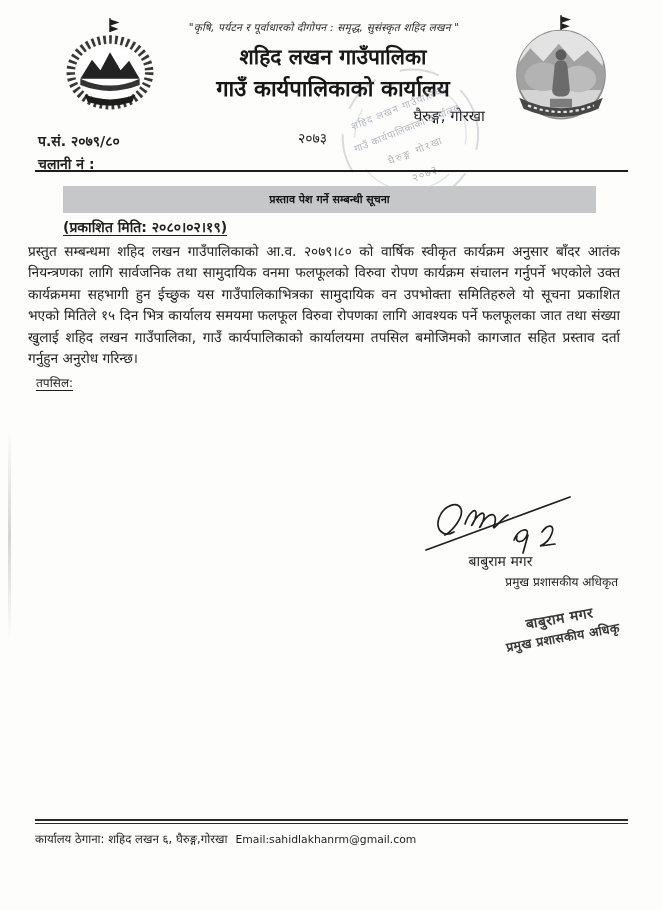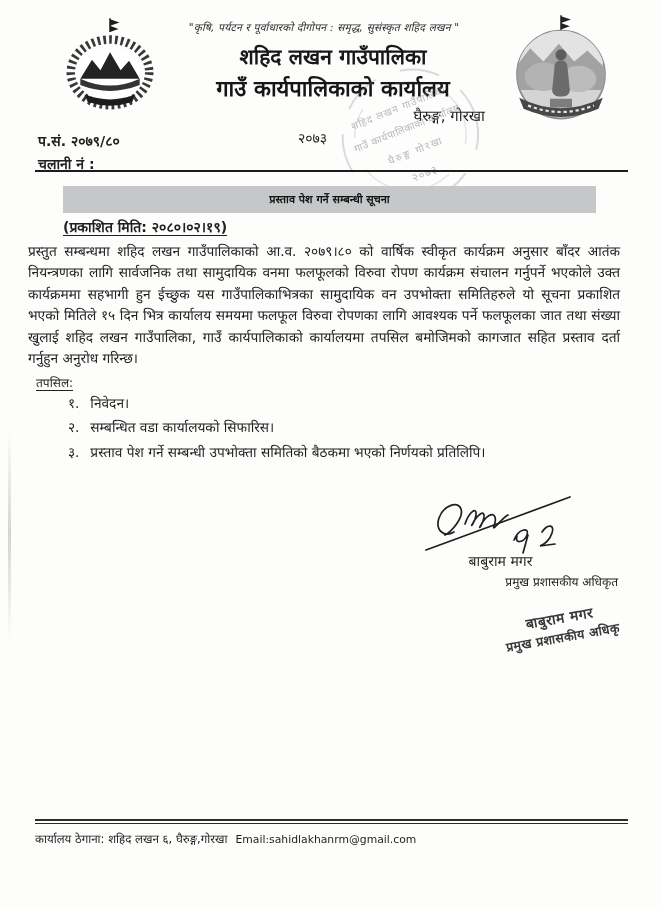--- a/index.html
+++ b/index.html
@@ -128,34 +128,20 @@
 
   <div class="abs top-rule"></div>
 
   <div class="abs banner">प्रस्ताव पेश गर्ने सम्बन्धी सूचना</div>
   <div class="abs pub-date">(प्रकाशित मिति: २०८०।०२।१९)</div>
 
   <div class="abs body-text">प्रस्तुत सम्बन्धमा शहिद लखन गाउँपालिकाको आ.व. २०७९।८० को वार्षिक स्वीकृत कार्यक्रम अनुसार बाँदर आतंक नियन्त्रणका लागि सार्वजनिक तथा सामुदायिक वनमा फलफूलको विरुवा रोपण कार्यक्रम संचालन गर्नुपर्ने भएकोले उक्त कार्यक्रममा सहभागी हुन ईच्छुक यस गाउँपालिकाभित्रका सामुदायिक वन उपभोक्ता समितिहरुले यो सूचना प्रकाशित भएको मितिले १५ दिन भित्र कार्यालय समयमा फलफूल विरुवा रोपणका लागि आवश्यक पर्ने फलफूलका जात तथा संख्या खुलाई शहिद लखन गाउँपालिका, गाउँ कार्यपालिकाको कार्यालयमा तपसिल बमोजिमको कागजात सहित प्रस्ताव दर्ता गर्नुहुन अनुरोध गरिन्छ।</div>
 
   <div class="abs tapasil">तपसिल:</div>
 
-  <div class="abs list">
-    <div class="list-item">
-      <span class="num">१.</span>
-      <span>निवेदन।</span>
-    </div>
-    <div class="list-item">
-      <span class="num">२.</span>
-      <span>सम्बन्धित वडा कार्यालयको सिफारिस।</span>
-    </div>
-    <div class="list-item">
-      <span class="num">३.</span>
-      <span>प्रस्ताव पेश गर्ने सम्बन्धी उपभोक्ता समितिको बैठकमा भएको निर्णयको प्रतिलिपि।</span>
-    </div>
-  </div>
 
 
   <svg class="abs sig-svg" width="165" height="70" viewBox="0 0 165 70">
     <g fill="none" stroke="#1f1f1f" stroke-width="1.7" stroke-linecap="round">
       <path d="M36,44 C26,50 17,42 21,30 C25,18 40,12 43,21 C46,30 33,44 27,47"></path>
       <path d="M47,36 C51,24 59,18 58,27 C57,35 51,41 55,35 C59,27 67,21 66,29 C65,37 59,43 63,37 C67,29 75,23 77,29 C79,35 73,42 77,39 C82,34 86,29 90,27"></path>
       <path d="M96,52 C101,40 112,39 109,47 C106,55 96,56 99,48 M110,47 L105,65"></path>
       <path d="M124,44 C130,35 137,37 134,45 C132,51 127,56 122,58 L137,56"></path>
       <path d="M8,62 L152,9"></path>
     </g>

